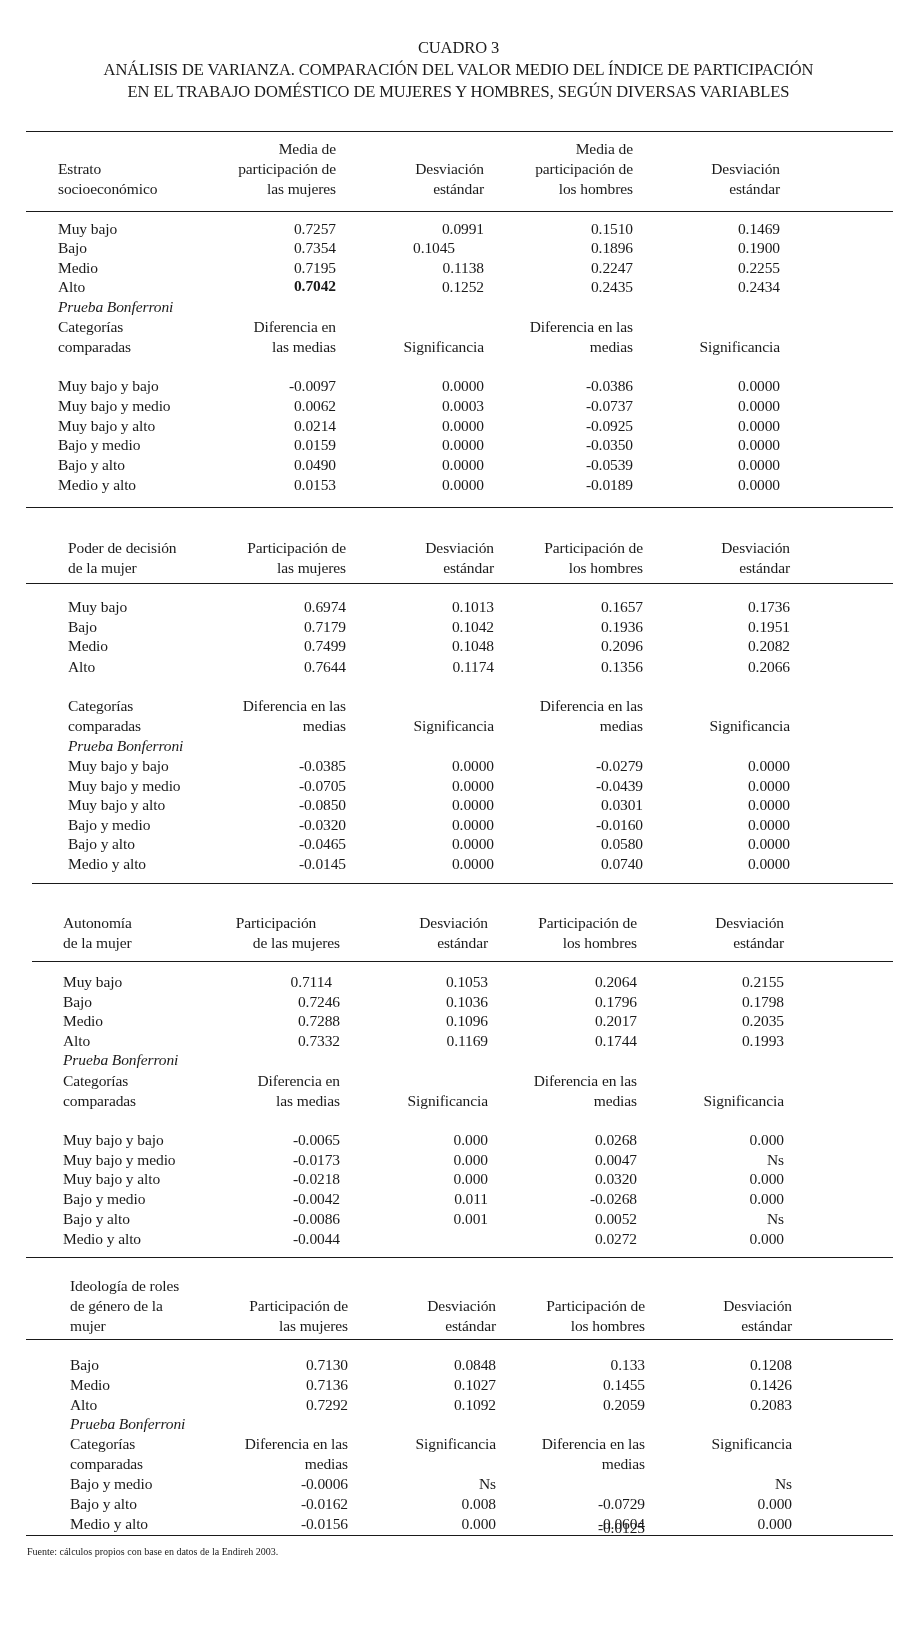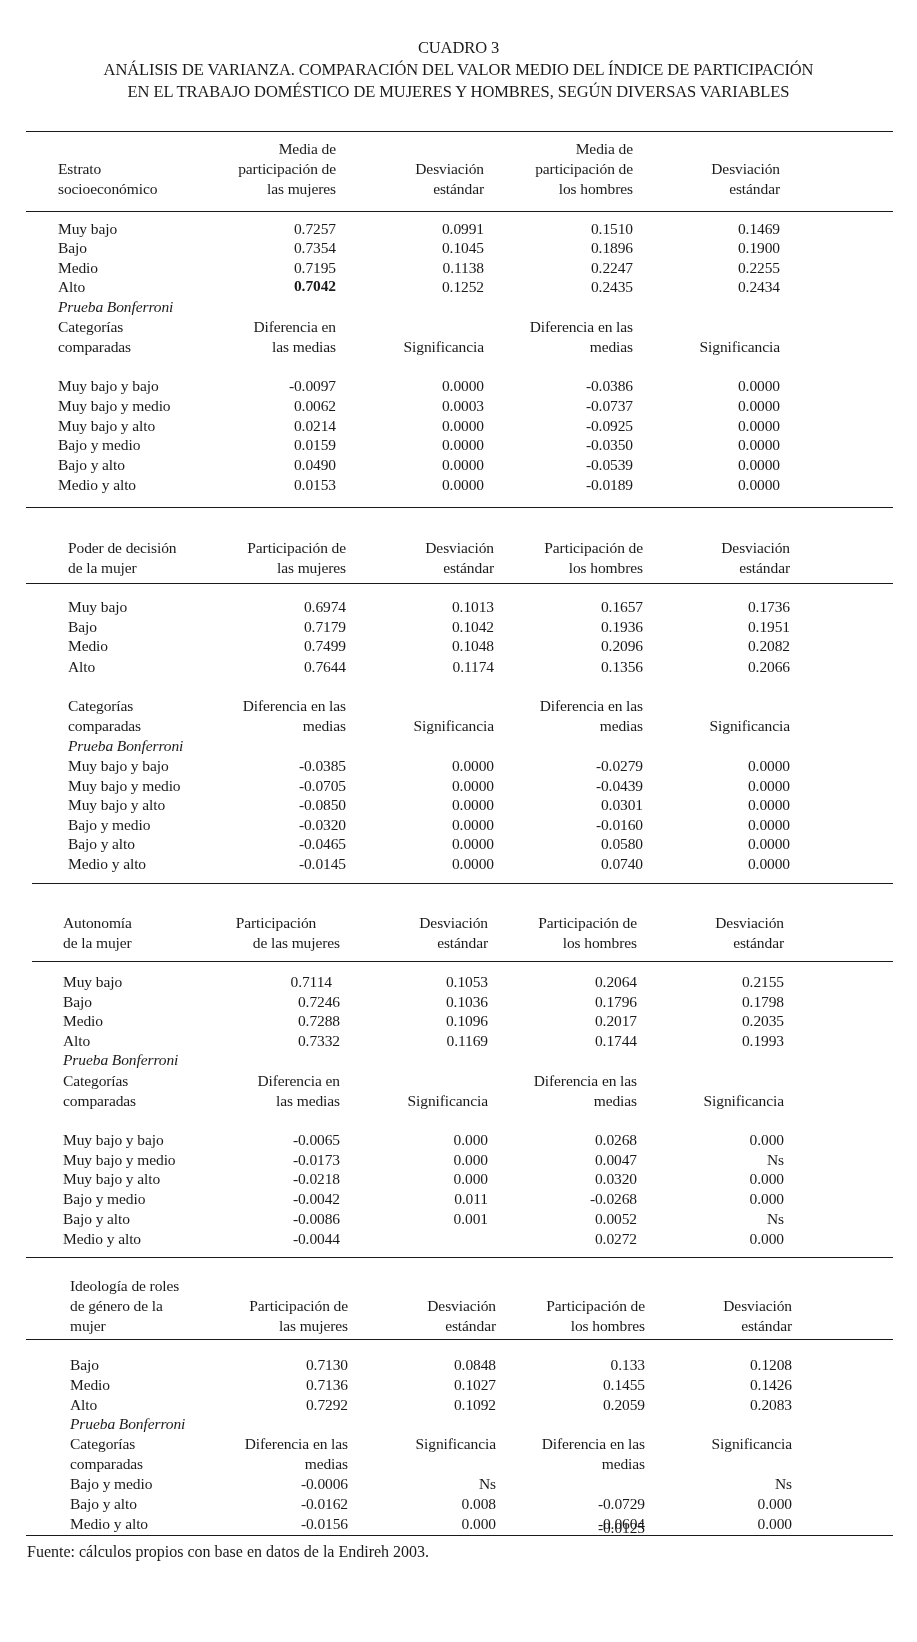--- a/index.html
+++ b/index.html
@@ -7,21 +7,21 @@
     width: 917px; height: 1642px; position: relative; overflow: hidden;
     font-family: "Liberation Serif", "DejaVu Serif", serif;
     color: #1a1a1a;
   }
   .t { position: absolute; white-space: nowrap; font-size: 15.5px; line-height: 20px; letter-spacing: -0.1px; }
   .r { text-align: right; }
   .c { text-align: center; }
   .it { font-style: italic; }
   .title { position: absolute; left: 0; width: 917px; text-align: center; font-size: 16.5px; line-height: 22px; letter-spacing: -0.1px; }
   .rule { position: absolute; height: 1.3px; background: #1a1a1a; }
-  .footer { position: absolute; font-size: 16px; line-height: 18px; }
+  .footer { position: absolute; font-size: 10px; line-height: 18px; }
   .hdr { line-height: 20px; }
 </style>
 </head>
 <body>
 
 <div class="title" style="top:37px;">CUADRO 3</div>
 <div class="title" style="top:59px;">ANÁLISIS DE VARIANZA. COMPARACIÓN DEL VALOR MEDIO DEL ÍNDICE DE PARTICIPACIÓN</div>
 <div class="title" style="top:81px;">EN EL TRABAJO DOMÉSTICO DE MUJERES Y HOMBRES, SEGÚN DIVERSAS VARIABLES</div>
 
 <div>
@@ -55,21 +55,21 @@
   <div>
     <div class="t" style="top:219px; left:58px;">Muy bajo</div>
     <div class="t r" style="top:219px; left:236px; width:100px;">0.7257</div>
     <div class="t r" style="top:219px; left:384px; width:100px;">0.0991</div>
     <div class="t r" style="top:219px; left:533px; width:100px;">0.1510</div>
     <div class="t r" style="top:219px; left:680px; width:100px;">0.1469</div>
   </div>
   <div>
     <div class="t" style="top:238px; left:58px;">Bajo</div>
     <div class="t r" style="top:238px; left:236px; width:100px;">0.7354</div>
-    <div class="t r" style="top:238px; left:384px; width:100px;">0.1045</div>
+    <div class="t r" style="top:238px; left:384px; width:100px;text-align:center;">0.1045</div>
     <div class="t r" style="top:238px; left:533px; width:100px;">0.1896</div>
     <div class="t r" style="top:238px; left:680px; width:100px;">0.1900</div>
   </div>
   <div>
     <div class="t" style="top:258px; left:58px;">Medio</div>
     <div class="t r" style="top:258px; left:236px; width:100px;">0.7195</div>
     <div class="t r" style="top:258px; left:384px; width:100px;">0.1138</div>
     <div class="t r" style="top:258px; left:533px; width:100px;">0.2247</div>
     <div class="t r" style="top:258px; left:680px; width:100px;">0.2255</div>
   </div>

